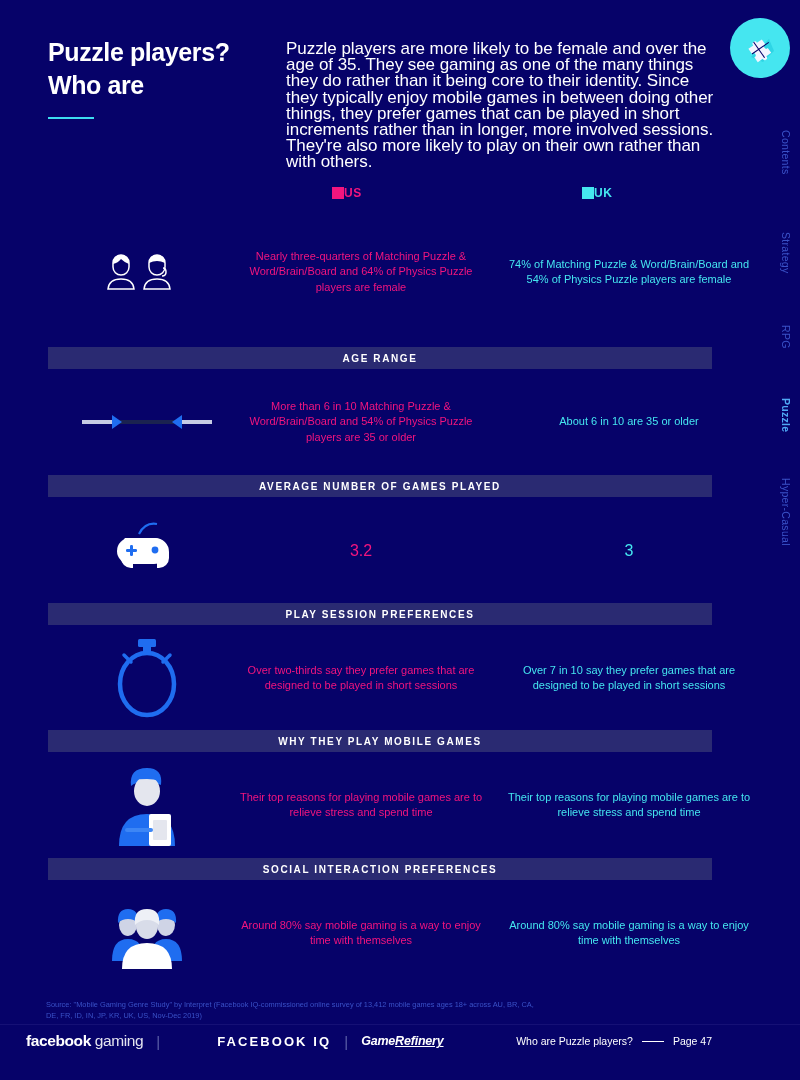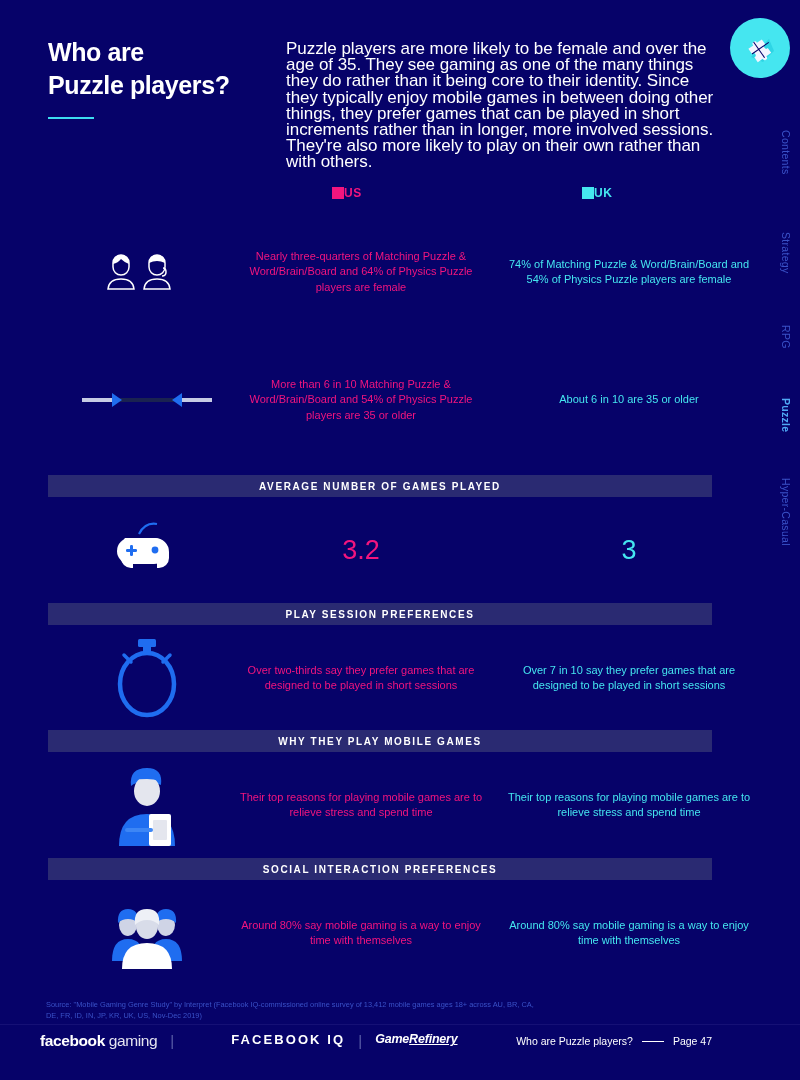--- a/index.html
+++ b/index.html
@@ -90,36 +90,36 @@
   }
   .stat-cell {
     position: absolute; top: 0; height: 106px;
     display: flex; align-items: center; justify-content: center;
     text-align: center;
     font-size: 11px;
     line-height: 15.5px;
   }
   .stat-cell.us { left: 188px; width: 250px; color: #f3157e; }
   .stat-cell.uk { left: 456px; width: 250px; color: #45e6f0; }
-  .stat-cell.big { font-size: 27px; line-height: 27px; }
+  .stat-cell.big { font-size: 16px; line-height: 27px; }
 
   
   .source {
     position: absolute; left: 46px; top: 999px; width: 500px;
     color: #3a52c8;
     font-size: 7.4px;
     line-height: 11px;
   }
   .footer-rule {
     position: absolute; left: 0; top: 1024px; width: 800px; height: 1px;
     background: #151075;
   }
   .brandbar {
-    position: absolute; left: 40px; top: 1032px;
-    display: flex; gap: 13px;
+    position: absolute; left: 26px; top: 1032px;
+    display: flex; align-items: center; gap: 13px;
     color: #ffffff;
   }
   .fb-gaming { font-size: 15.5px; letter-spacing: -0.4px; }
   .fb-gaming b { font-weight: bold; }
   .fb-gaming span { font-weight: normal; color: #e4e4ef; }
   .divider { color: #5b5fa8; font-size: 15px; font-weight: 300; }
   .fb-iq { font-size: 13px; font-weight: bold; letter-spacing: 2.1px; margin-left: 44px; }
   .gr { font-size: 12.5px; font-weight: bold; font-style: italic; letter-spacing: -0.2px; }
   .gr u { text-decoration-thickness: 1px; text-underline-offset: 1px; }
   .pager {
@@ -129,22 +129,22 @@
   }
   .pager-dash { display: inline-block; width: 22px; height: 1px; background: #ffffff; }
 </style>
 </head>
 <body>
 
 <div class="page">
 
   <div class="header">
     <div class="title-block">
+      <div class="title-line">Puzzle players?</div>
       <div class="title-line">Who are</div>
-      <div class="title-line">Puzzle players?</div>
       <div class="title-rule"></div>
     </div>
     <p class="intro">Puzzle players are more likely to be female and over the age of 35. They see gaming as one of the many things they do rather than it being core to their identity. Since they typically enjoy mobile games in between doing other things, they prefer games that can be played in short increments rather than in longer, more involved sessions. They're also more likely to play on their own rather than with others.</p>
   </div>
 
   <div class="badge">
     <svg width="34" height="34" viewBox="0 0 34 34">
       <path d="M8 26 L26 8 L31 20 L20 31 Z" fill="#1cc7dc" opacity="0.55"></path>
       <g fill="#f2f4ff" transform="rotate(-35 17 17)">
         <path d="M7 11 h6 a2.2 2.2 0 0 1 2.2 -2.6 a2.2 2.2 0 0 1 2.2 2.6 h6 v6 a2.2 2.2 0 0 0 -2.6 2.2 a2.2 2.2 0 0 0 2.6 2.2 v6 h-6 a2.2 2.2 0 0 1 -2.2 2.6 a2.2 2.2 0 0 1 -2.2 -2.6 h-6 v-6 a2.2 2.2 0 0 0 2.6 -2.2 a2.2 2.2 0 0 0 -2.6 -2.2 z"></path>
@@ -190,20 +190,23 @@
             <path d="M37 40 q1 -10 13 -10 q12 0 13 10 z"></path>
           </g>
         </svg>
       </div>
       <div class="stat-cell us">Nearly three-quarters of Matching Puzzle &amp; Word/Brain/Board and 64% of Physics Puzzle players are female</div>
       <div class="stat-cell uk">74% of Matching Puzzle &amp; Word/Brain/Board and 54% of Physics Puzzle players are female</div>
     </div>
   </div>
 
   <div class="section" style="top:347px">
+    <div class="section-bar">
+      <span class="section-bar-label">AGE RANGE</span>
+    </div>
     <div class="section-body">
       <div class="icon-cell">
         <svg width="130" height="24" viewBox="0 0 130 24">
           <rect x="0" y="10" width="130" height="4" fill="#c6cbe4"></rect>
           <rect x="30" y="10" width="70" height="4" fill="#1a2250"></rect>
           <path d="M30 5 L40 12 L30 19 Z" fill="#1f6df0"></path>
           <path d="M100 5 L90 12 L100 19 Z" fill="#1f6df0"></path>
         </svg>
       </div>
       <div class="stat-cell us">More than 6 in 10 Matching Puzzle &amp; Word/Brain/Board and 54% of Physics Puzzle players are 35 or older</div>

